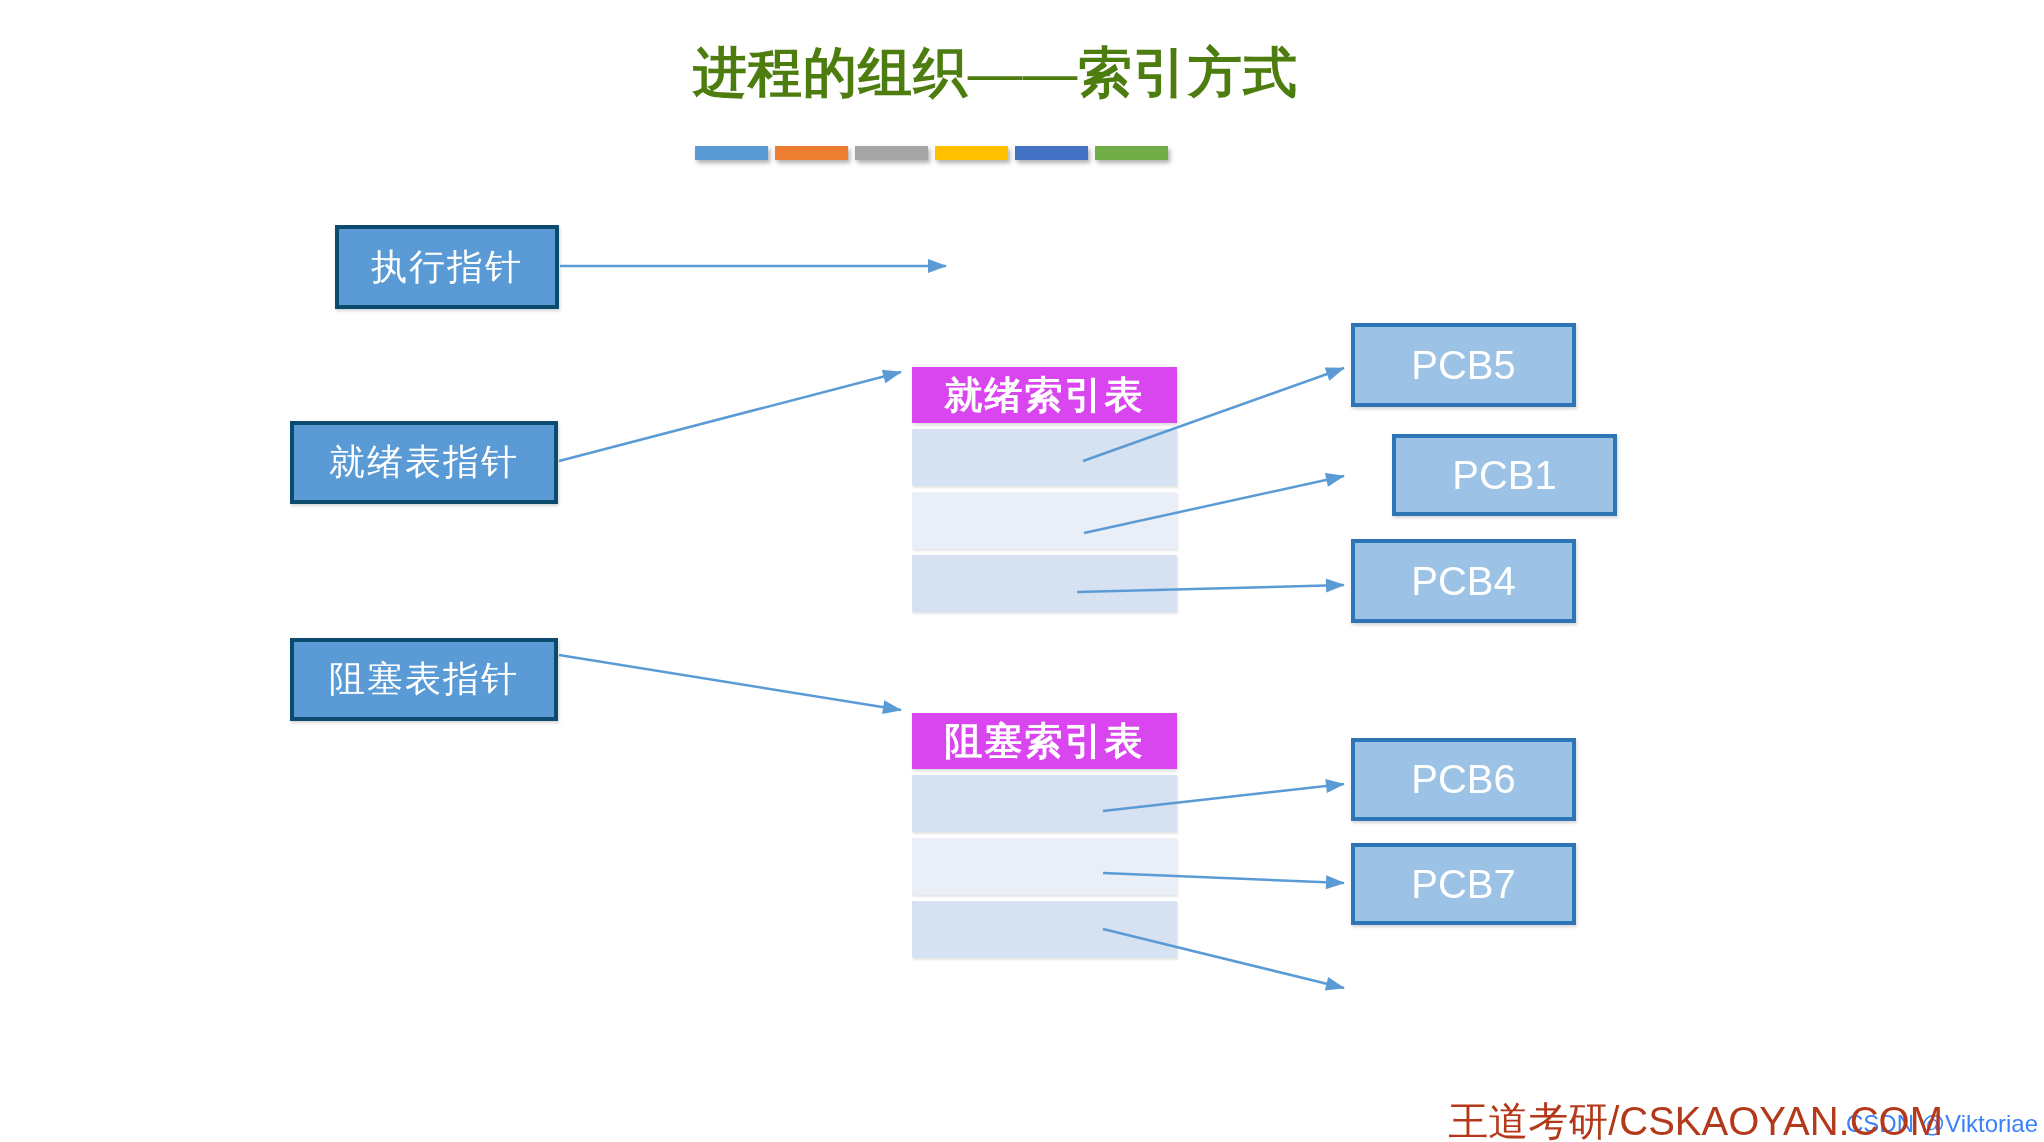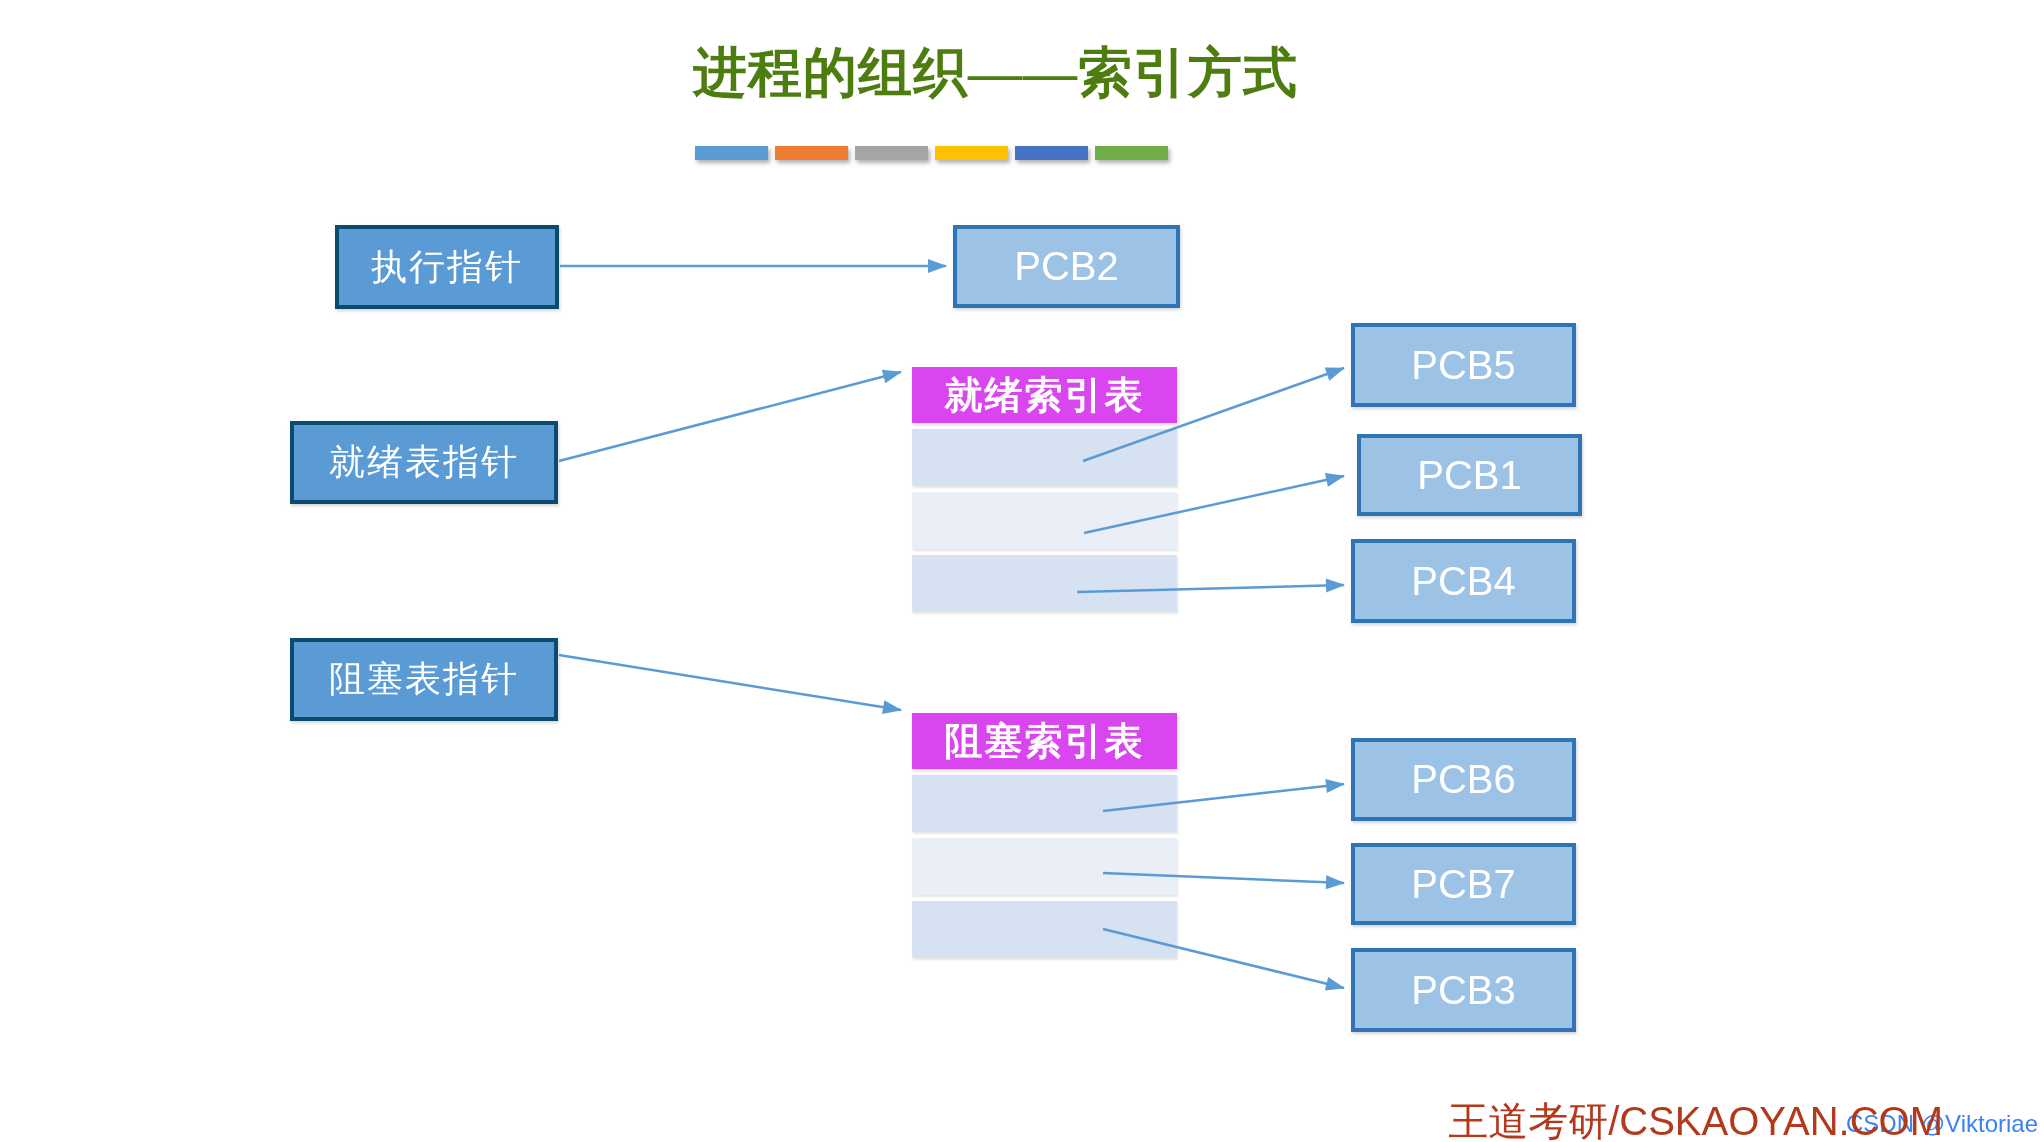--- a/index.html
+++ b/index.html
@@ -27,21 +27,21 @@
   .ptr-blocked{left:290px;top:614px;width:268px;height:83px;margin-top:24px;}
   .pcb{
     position:absolute;box-sizing:border-box;width:225px;height:84px;
     background:#9CC2E5;border:4px solid #2E75B6;
     display:flex;align-items:center;justify-content:center;
     color:#fff;font-family:"Liberation Sans",sans-serif;font-size:40px;
     box-shadow:1px 2px 3px rgba(150,150,150,.4);
   }
   .pcb-exec{left:953px;top:225px;width:227px;height:83px;}
   .pcb-5{left:1351px;top:323px;}
-  .pcb-1{left:1357px;top:434px;height:82px;}
+  .pcb-1{left:1392px;top:434px;height:82px;}
   .pcb-4{left:1351px;top:539px;}
   .pcb-6{left:1351px;top:738px;height:83px;}
   .pcb-7{left:1351px;top:843px;height:82px;text-align:right;}
   .pcb-3{left:1351px;top:948px;}
   .idx-table{position:absolute;width:265px;}
   .idx-ready{left:912px;top:367px;}
   .idx-blocked{left:912px;top:713px;}
   .idx-header{
     height:56px;background:#d946ef;
     display:flex;align-items:center;justify-content:center;
@@ -78,42 +78,40 @@
     <div class="bar" style="background: rgb(165, 165, 165);"></div>
     <div class="bar" style="background: rgb(255, 192, 0);"></div>
     <div class="bar" style="background: rgb(68, 114, 196);"></div>
     <div class="bar" style="background: rgb(112, 173, 71);"></div>
   </div>
 
   <div class="ptr-box ptr-exec">执行指针</div>
   <div class="ptr-box ptr-ready">就绪表指针</div>
   <div class="ptr-box ptr-blocked">阻塞表指针</div>
 
-  <div class="pcb pcb-exec">PCB2</div>
 
   <div class="idx-table idx-ready">
     <div class="idx-header">就绪索引表</div>
     <div class="idx-row row-dark"></div>
     <div class="idx-row row-light"></div>
     <div class="idx-row row-dark"></div>
   </div>
 
   <div class="idx-table idx-blocked">
     <div class="idx-header">阻塞索引表</div>
     <div class="idx-row row-dark"></div>
     <div class="idx-row row-light"></div>
     <div class="idx-row row-dark"></div>
   </div>
 
   <div class="pcb pcb-5">PCB5</div>
   <div class="pcb pcb-1">PCB1</div>
   <div class="pcb pcb-4">PCB4</div>
   <div class="pcb pcb-6">PCB6</div>
   <div class="pcb pcb-7">PCB7</div>
-  <div class="pcb pcb-3">PCB3</div>
 
   <svg class="overlay" viewBox="0 0 2044 1142">
     <defs>
       <marker id="ah" markerUnits="userSpaceOnUse" markerWidth="22" markerHeight="18" refX="19" refY="8" orient="auto">
         <path d="M1,1 L20,8 L1,15 Z" fill="#5B9BD5"></path>
       </marker>
     </defs>
     <line x1="560" y1="266" x2="946" y2="266" marker-end="url(#ah)"></line>
     <line x1="559" y1="461" x2="901" y2="372" marker-end="url(#ah)"></line>
     <line x1="1083" y1="461" x2="1344" y2="368" marker-end="url(#ah)"></line>

